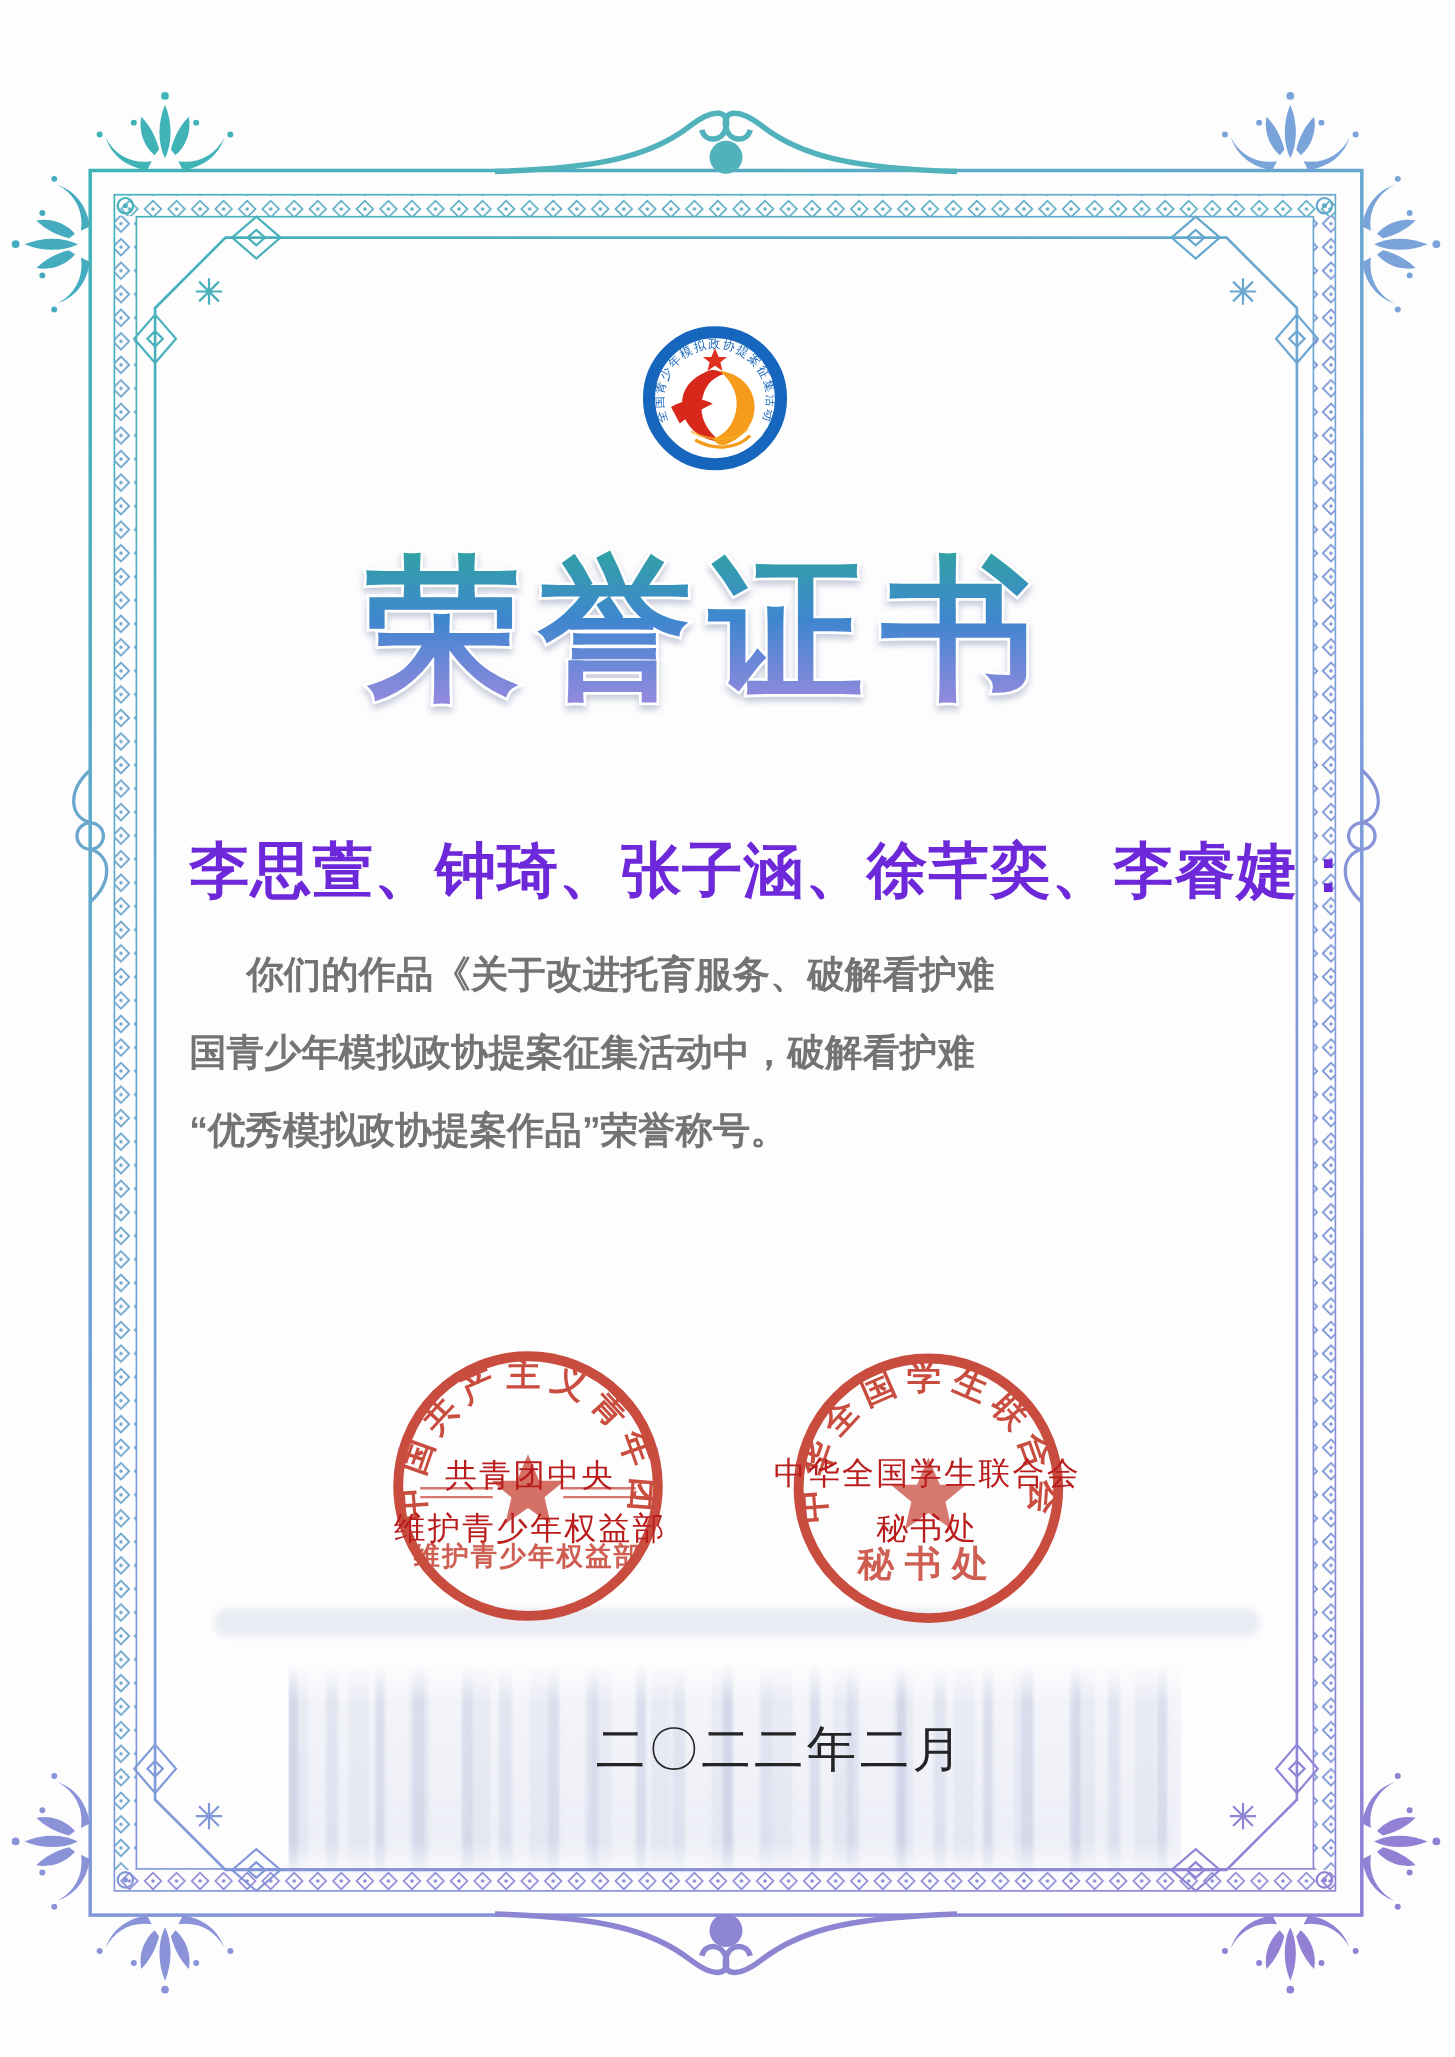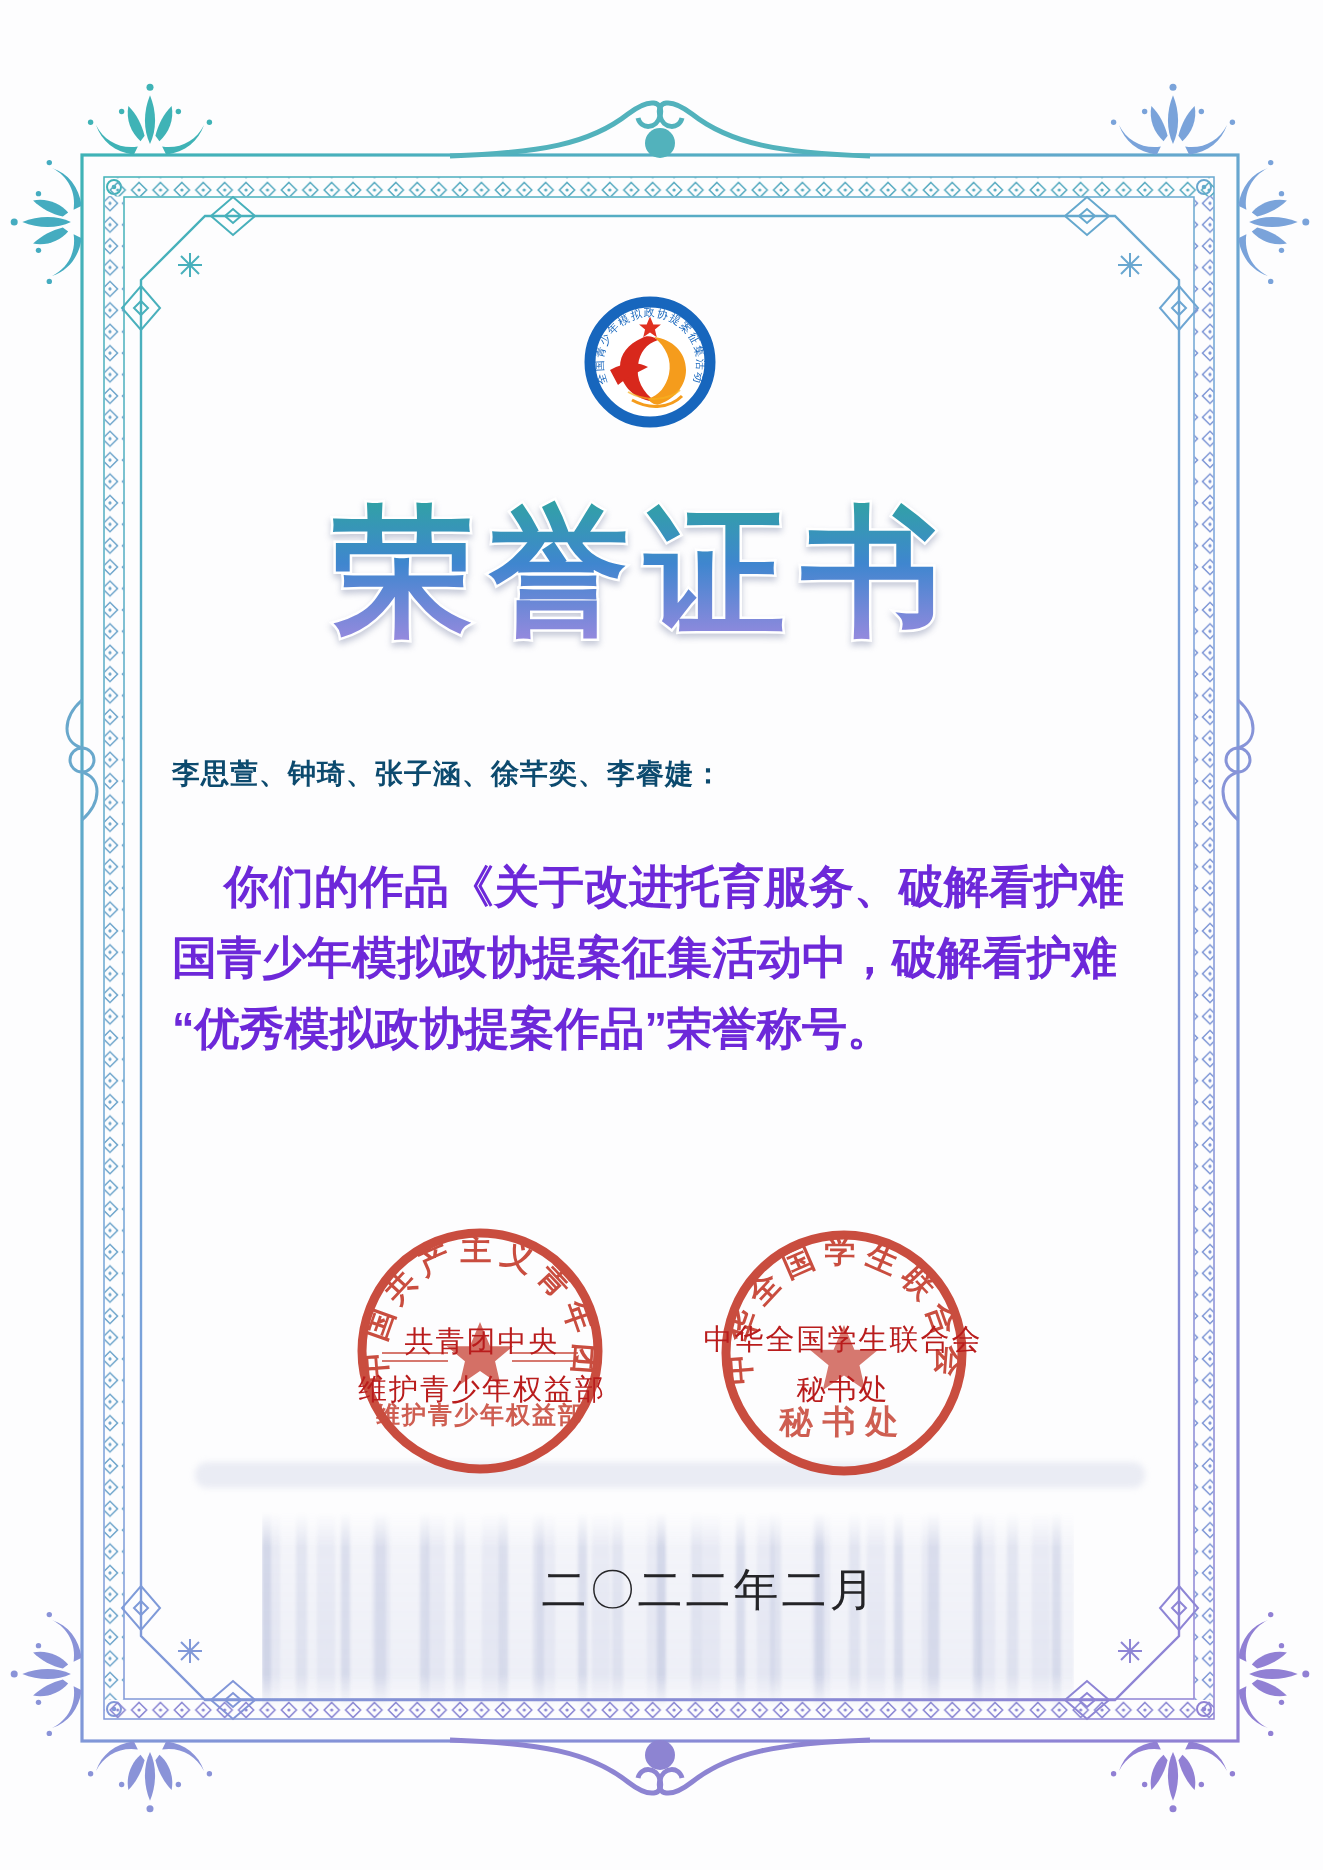--- a/index.html
+++ b/index.html
@@ -1,22 +1,22 @@
 <!DOCTYPE html>
 <html><head>
 <meta charset="utf-8">
 <style>
   html,body{margin:0;padding:0;background:#ffffff;}
   .page{position:relative;width:1323px;height:1870px;background:#fdfdfe;overflow:hidden;
         font-family:"Liberation Sans","DejaVu Sans",sans-serif;}
   .abs{position:absolute;}
   
   .title-svg{left:0;top:478px;}
-  .recipients{left:172px;top:755px;font-size:28px;font-weight:bold;color:#0c4a6e;letter-spacing:1px;white-space:nowrap;}
-  .body-text{left:172px;top:851px;width:905px;font-size:45px;font-weight:bold;color:#6d28d9;}
+  .recipients{left:172px;top:755px;font-size:55px;font-weight:bold;color:#6d28d9;letter-spacing:1px;white-space:nowrap;}
+  .body-text{left:172px;top:851px;width:905px;font-size:34px;font-weight:bold;color:#737373;}
   .body-text .bline{height:71px;line-height:71px;white-space:nowrap;}
   .body-text .bline.first{text-indent:52px;}
   .seal-overlay{color:#b91c1c;font-size:29px;letter-spacing:2px;text-align:center;white-space:nowrap;}
   .date-line{left:0;top:1560px;width:100%;text-align:center;font-size:45px;color:#242427;letter-spacing:3px;margin-left:48px;}
   
   .ghost{left:262px;top:1512px;width:812px;height:198px;
     background:
       repeating-linear-gradient(90deg, rgba(124,138,188,.20) 0 9px, rgba(0,0,0,0) 9px 34px, rgba(124,138,188,.14) 34px 45px, rgba(0,0,0,0) 45px 79px),
       repeating-linear-gradient(90deg, rgba(140,150,200,.10) 0 18px, rgba(0,0,0,0) 18px 55px),
       linear-gradient(180deg, rgba(150,160,205,.08), rgba(150,160,205,.16));

